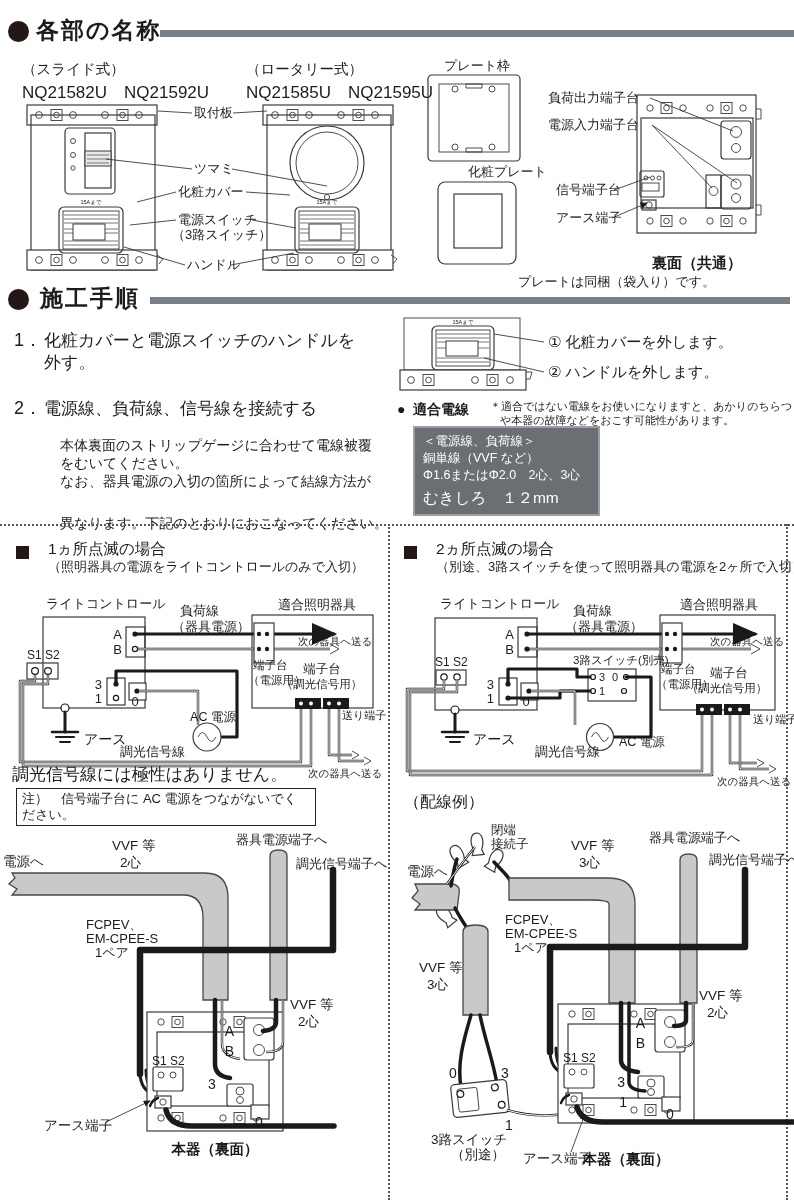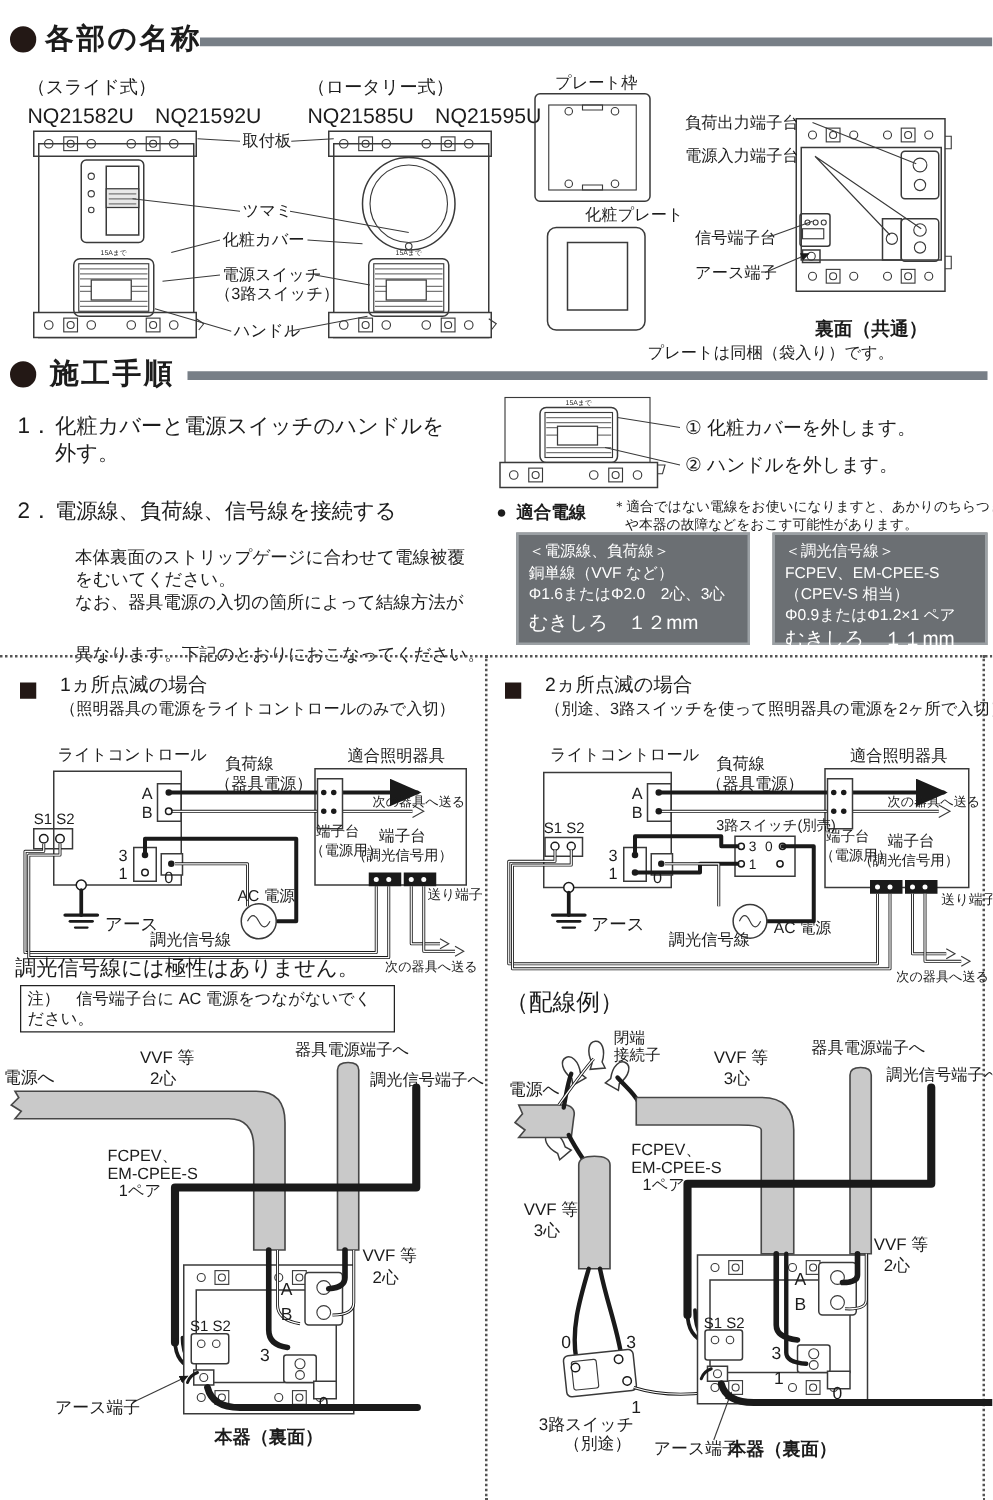--- a/index.html
+++ b/index.html
@@ -233,27 +233,20 @@
   <div class="t" style="left:413px;top:401px;font-size:14px;font-weight:600;">適合電線</div>
   <div class="t" style="left:490px;top:400px;font-size:11px;">＊適合ではない電線をお使いになりますと、あかりのちらつき</div>
   <div class="t" style="left:500px;top:414px;font-size:11px;">や本器の故障などをおこす可能性があります。</div>
 
   <div class="specbox" style="left:413px;top:426px;width:187px;height:90px;">
     <div class="l">＜電源線、負荷線＞</div>
     <div class="l">銅単線（VVF など）</div>
     <div class="l">Φ1.6またはΦ2.0　2心、3心</div>
     <div class="strip">むきしろ　１２mm</div>
   </div>
-  <div class="specbox" style="left:618px;top:426px;width:172px;height:90px;">
-    <div class="l">＜調光信号線＞</div>
-    <div class="l">FCPEV、EM-CPEE-S</div>
-    <div class="l">（CPEV-S 相当）</div>
-    <div class="l">Φ0.9またはΦ1.2×1 ペア</div>
-    <div class="strip">むきしろ　１１mm</div>
-  </div>
 
   <div class="dashH" style="left:0;top:524px;width:794px;"></div>
   <div class="dashV" style="left:388px;top:524px;height:676px;"></div>
   <div class="dashV" style="left:786px;top:524px;height:676px;"></div>
 
   <span class="sqmark" style="left:16px;top:546px;"></span>
   <div class="t" style="left:48px;top:540px;font-size:15.5px;">1ヵ所点滅の場合</div>
   <div class="t" style="left:48px;top:560px;font-size:13px;">（照明器具の電源をライトコントロールのみで入切）</div>
 
   <svg style="left:0;top:585px;" width="390" height="200" viewBox="0 0 390 200">
@@ -511,21 +504,21 @@
     <text x="358" y="138" font-size="11">送り端子</text>
     <path d="M335,130 V178 H362" class="wo"></path>
       <path d="M335,130 V178 H362" class="wi"></path>
     <path d="M362,174 l7,4 -7,4" class="lnT"></path>
     <path d="M345,130 V184 H374" class="wo"></path>
       <path d="M345,130 V184 H374" class="wi"></path>
     <path d="M374,180 l7,4 -7,4" class="lnT"></path>
     <text x="322" y="200" font-size="10.5">次の器具へ送る</text>
   </svg>
 
-  <div class="t" style="left:404px;top:793px;font-size:19px;font-family:Liberation Mono, monospace;">（配線例）</div>
+  <div class="t" style="left:404px;top:793px;font-size:16px;">（配線例）</div>
 
   <svg style="left:395px;top:812px;" width="399" height="388" viewBox="0 0 399 388">
     <defs>
       <marker id="ah4" markerWidth="9" markerHeight="9" refX="7" refY="3.5" orient="auto">
           <path d="M0,0 L8,3.5 L0,7 Z" fill="#1a1a1a"></path>
         </marker>
     </defs>
     <text x="96" y="22" font-size="12.5">閉端</text>
     <text x="96" y="36" font-size="12.5">接続子</text>
 

